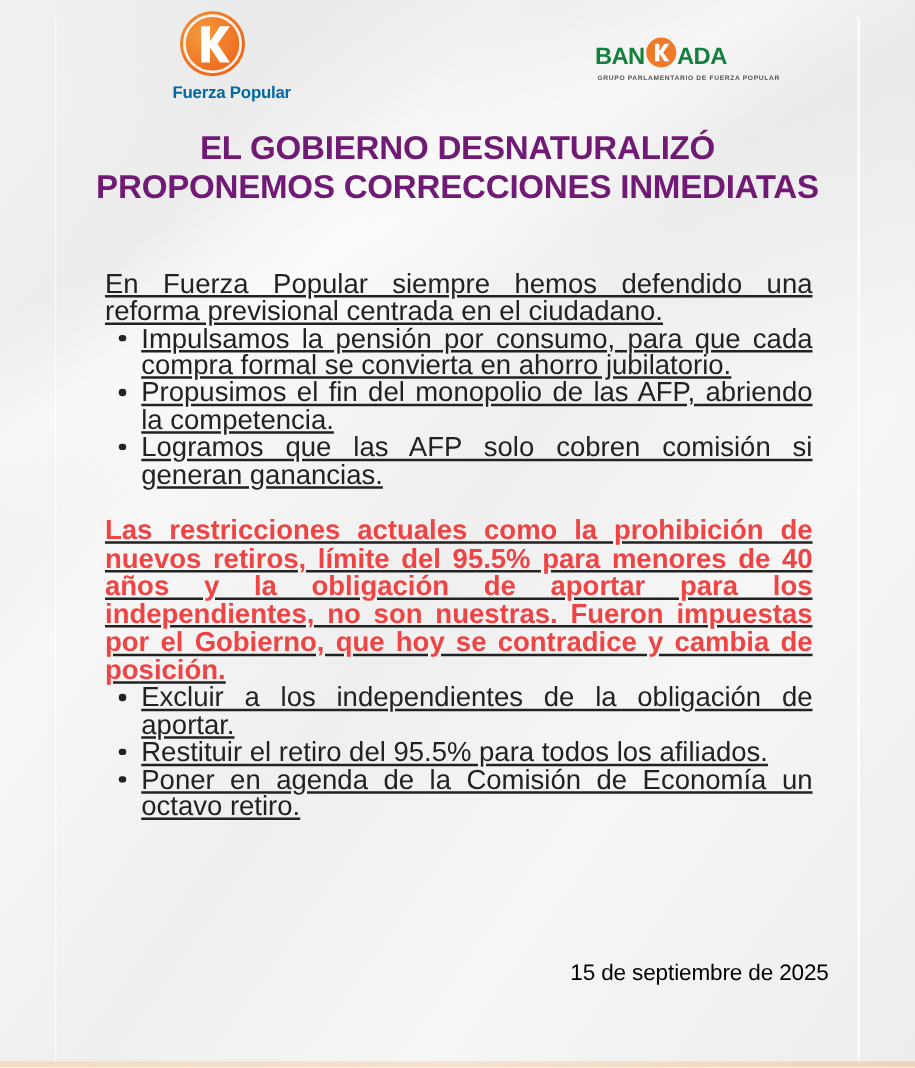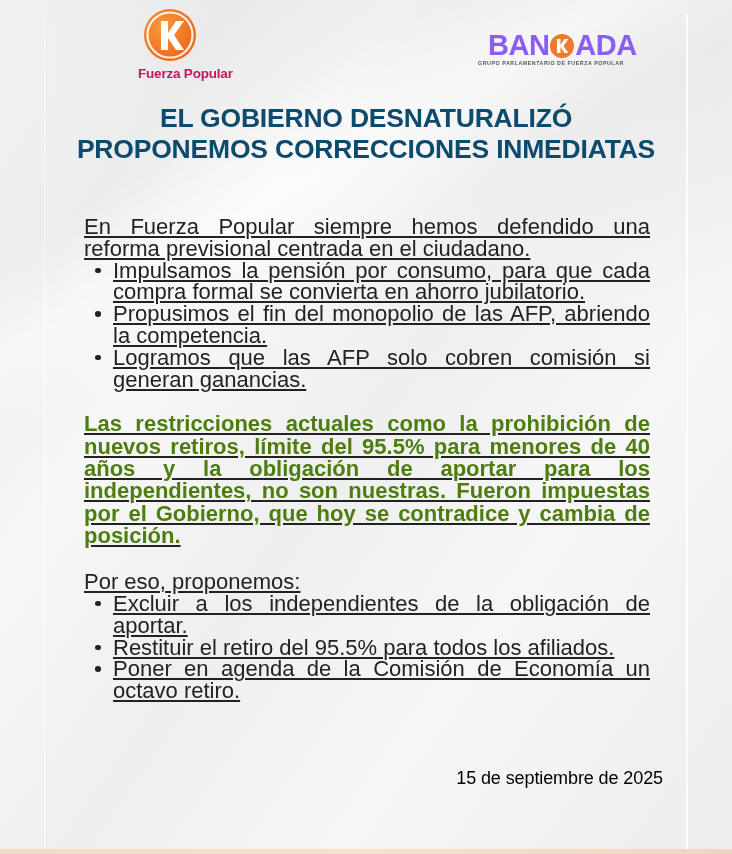--- a/index.html
+++ b/index.html
@@ -23,61 +23,61 @@
   }
 
   
   .fp-logo { position: absolute; left: 138px; top: 8px; width: 90px; height: 76px; }
   .fp-circle {
     position: absolute; left: 6px; top: 1px; width: 52px; height: 52px; border-radius: 50%;
     background: radial-gradient(circle at 35% 35%, #f59a3c, #ee6a1d 70%);
   }
   .fp-circle svg { position: absolute; left: 0; top: 0; }
   .fp-name {
-    position: absolute; left: 0; top: 58px; font-size: 13.5px; font-weight: bold; color: #be185d;
+    position: absolute; left: 0; top: 58px; font-size: 13.5px; font-weight: bold; color: #0369a1;
     white-space: nowrap; letter-spacing: -0.2px;
   }
 
   .bk-logo { position: absolute; left: 476px; top: 30px; width: 160px; height: 40px; }
   .bk-word {
-    position: absolute; left: 0; top: 0; font-size: 29px; font-weight: bold; color: #8b5cf6;
-    letter-spacing: -0.5px; white-space: nowrap; line-height: 30px; margin-left: 12px;
+    position: absolute; left: 0; top: 0; font-size: 19px; font-weight: bold; color: #15803d;
+    letter-spacing: -0.5px; white-space: nowrap; line-height: 30px;
   }
   .bk-k {
     display: inline-block; width: 24px; height: 24px; border-radius: 50%; background: #f07a2a;
     vertical-align: -3px; position: relative; margin: 0 1px;
   }
   .bk-k svg { position: absolute; left: 0; top: 0; }
   .bk-sub {
     position: absolute; left: 2px; top: 30px; font-size: 5.3px; font-weight: bold; color: #555;
     letter-spacing: 0.55px; white-space: nowrap;
   }
 
   
   .title {
     position: absolute; left: 40px; top: 103px; width: 652px; text-align: center;
     font-family: "Liberation Sans", sans-serif; font-weight: bold; font-size: 26.5px;
-    line-height: 31px; color: #0c4a6e; letter-spacing: -0.2px;
+    line-height: 31px; color: #701a75; letter-spacing: -0.2px;
   }
   .title div { white-space: nowrap; }
 
   .content {
     position: absolute; left: 84px; top: 216px; width: 566px;
     font-size: 22px; line-height: 21.8px; color: #222; text-decoration: underline;
   }
   .para { text-align: justify; margin: 0; }
   .intro { }
   ul.bullets { list-style: none; margin: 0; padding: 0; }
   ul.bullets li { position: relative; padding-left: 29px; text-align: justify; }
   ul.bullets li::before {
     content: ""; position: absolute; left: 11px; top: 8px; width: 5.5px; height: 5.5px;
     border-radius: 50%; background: #222;
   }
   .list1 { margin-top: 21px; }
-  .bold-para { font-weight: bold; margin-top: 23px; line-height: 22.3px; color: #4d7c0f; }
+  .bold-para { font-weight: bold; margin-top: 23px; line-height: 22.3px; color: #ef4444; }
   .porlead { margin-top: 24px; }
   .commit { margin-top: 21px; }
 
   .date {
     position: absolute; right: 69px; top: 768px; font-size: 18px; color: #000000; white-space: nowrap;
     letter-spacing: -0.1px;
   }
 </style>
 </head>
 <body>
@@ -114,21 +114,20 @@
   <p class="para intro">En Fuerza Popular siempre hemos defendido una reforma previsional centrada en el ciudadano.</p>
 
   <ul class="bullets list1">
     <li>Impulsamos la pensión por consumo, para que cada compra formal se convierta en ahorro jubilatorio.</li>
     <li>Propusimos el fin del monopolio de las AFP, abriendo la competencia.</li>
     <li>Logramos que las AFP solo cobren comisión si generan ganancias.</li>
   </ul>
 
   <p class="para bold-para">Las restricciones actuales como la prohibición de nuevos retiros, límite del 95.5% para menores de 40 años y la obligación de aportar para los independientes, no son nuestras. Fueron impuestas por el Gobierno, que hoy se contradice y cambia de posición.</p>
 
-  <p class="para porlead">Por eso, proponemos:</p>
   <ul class="bullets">
     <li>Excluir a los independientes de la obligación de aportar.</li>
     <li>Restituir el retiro del 95.5% para todos los afiliados.</li>
     <li>Poner en agenda de la Comisión de Economía un octavo retiro.</li>
   </ul>
 
 </div>
 
 <div class="date">15 de septiembre de 2025</div>
 

